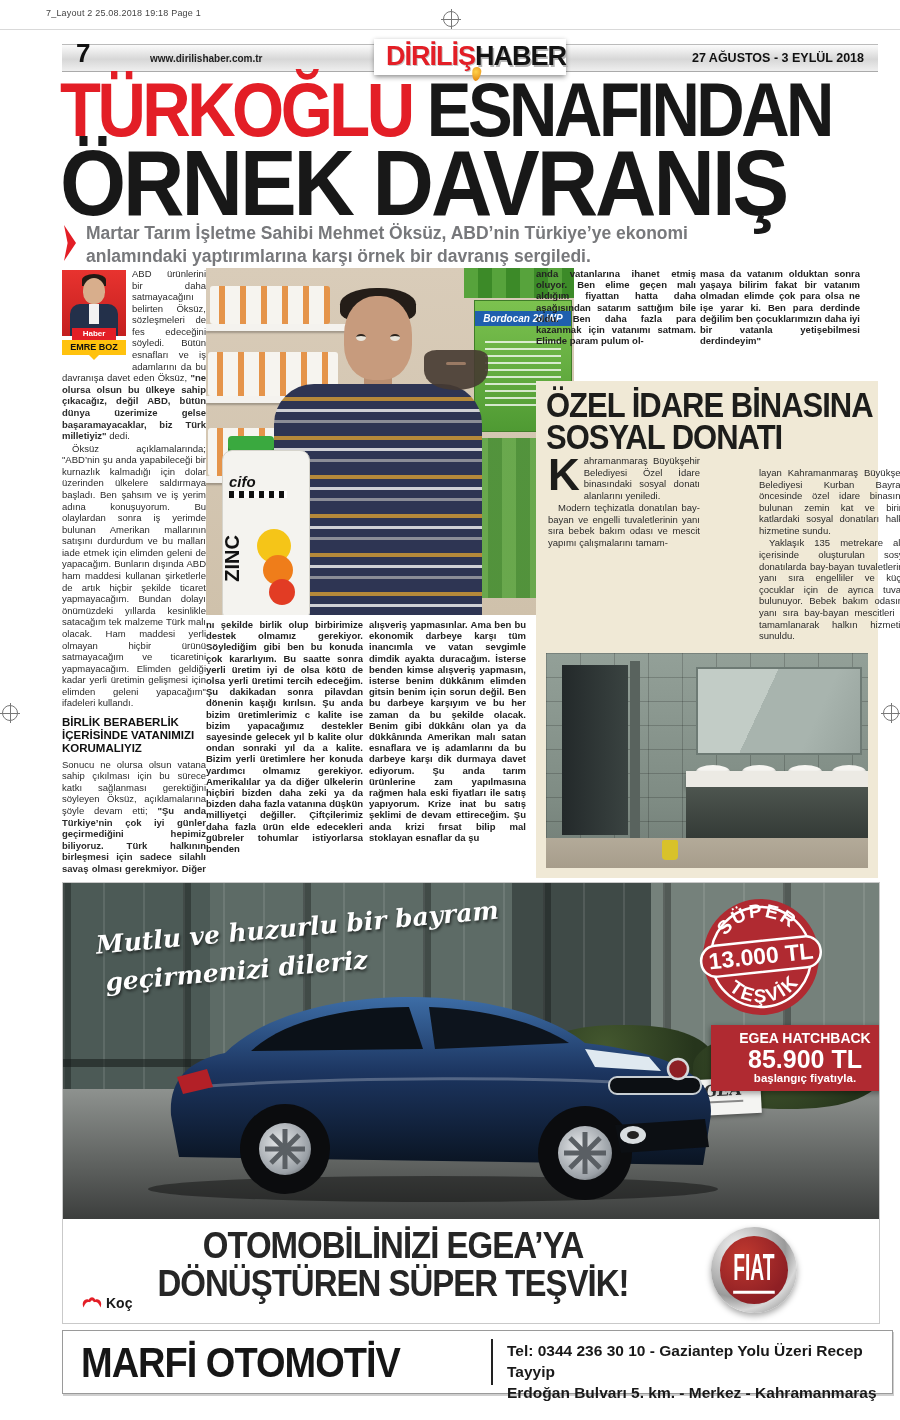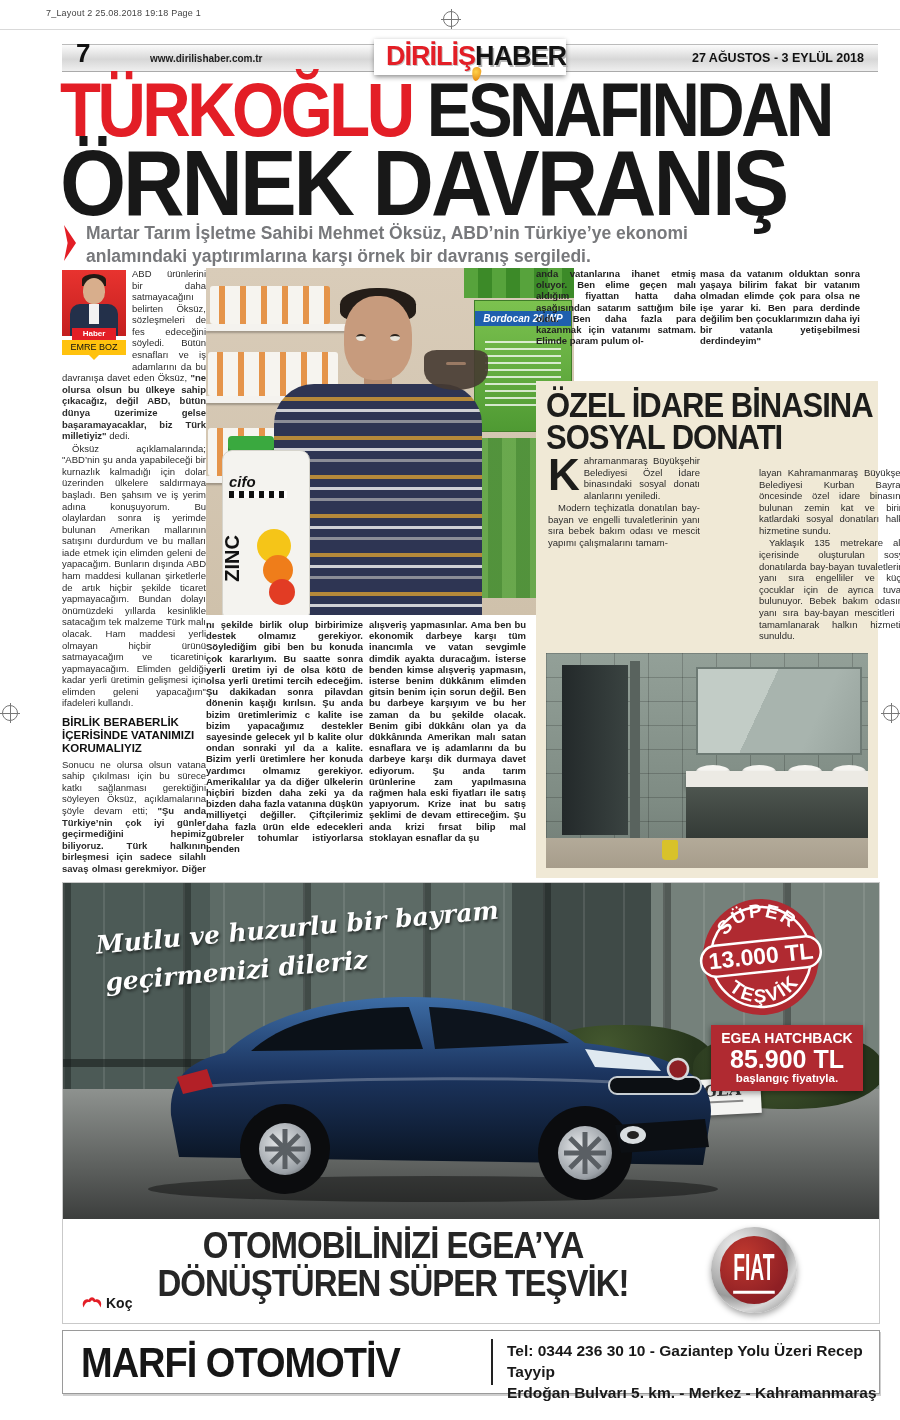--- a/index.html
+++ b/index.html
@@ -56,21 +56,21 @@
   
   #byline{float:left;width:64px;height:96px;margin:2px 6px 2px 0;position:relative;}
   #by-photo{position:absolute;left:0;top:0;width:64px;height:66px;background:linear-gradient(180deg,#e8332f,#c41f1f);overflow:hidden;}
   #by-head{position:absolute;left:21px;top:8px;width:22px;height:26px;background:#d8ae8c;border-radius:50% 50% 45% 45%;}
   #by-hair{position:absolute;left:20px;top:4px;width:24px;height:12px;background:#221a14;border-radius:50% 50% 0 0;}
   #by-suit{position:absolute;left:8px;top:34px;width:48px;height:32px;background:#23304a;border-radius:10px 10px 0 0;}
   #by-shirt{position:absolute;left:27px;top:34px;width:10px;height:20px;background:#f2f2f2;}
   #by-label{position:absolute;left:10px;top:58px;width:44px;background:#e31e26;color:#fff;font-size:8px;
             font-weight:bold;text-align:center;padding:1px 0;}
   #by-name{position:absolute;left:0;top:70px;width:64px;background:#ffc20e;color:#111;font-size:9px;
-           font-weight:400;text-align:center;padding:2px 0;}
+           font-weight:700;text-align:center;padding:2px 0;}
   #by-tail{position:absolute;left:26px;top:84px;border:6px solid transparent;border-top-color:#ffc20e;}
 
   
   #photo{position:absolute;left:206px;top:268px;width:324px;height:347px;overflow:hidden;
          background:linear-gradient(180deg,#d9ccb9,#cfc1ab);padding-left:44px;}
   .shelf{position:absolute;left:0;height:7px;background:#f4f2ee;box-shadow:0 2px 2px rgba(0,0,0,.25);}
   .bottles{position:absolute;background:repeating-linear-gradient(90deg,#f6f4ef 0 9px,#e5944a 9px 15px,#f6f4ef 15px 21px);
            border-radius:3px;}
   .packs{position:absolute;background:repeating-linear-gradient(90deg,#57a33c 0 14px,#3c8a28 14px 28px);}
   #bordocan{position:absolute;right:2px;top:32px;width:96px;height:130px;
@@ -132,21 +132,21 @@
        linear-gradient(90deg,#4c5a56 0 18%,#5d6b66 18% 55%,#3f4a47 55% 72%,#75817b 72% 100%);}
   #ad-floorline{position:absolute;left:0;top:176px;width:100%;height:8px;background:rgba(20,26,24,.55);}
   #ad-ground{position:absolute;left:0;top:206px;width:100%;height:130px;
      background:linear-gradient(180deg,#8e928f,#5d605e 60%,#3c3e3d);}
   #greeting{position:absolute;left:34px;top:26px;transform:rotate(-5deg);color:#fff;
             font-family:"DejaVu Serif",serif;font-style:italic;font-weight:bold;font-size:25px;
             text-shadow:1px 2px 3px rgba(0,0,0,.6);line-height:1.5;}
   #greeting .g2{margin-left:6px;}
   .bush{position:absolute;background:radial-gradient(circle at 40% 30%,#44582f,#26351c 75%);border-radius:45%;}
   #badge{position:absolute;left:636px;top:12px;width:124px;height:124px;transform:rotate(-6deg);}
-  #price-box{position:absolute;left:648px;top:142px;width:152px;height:66px;background:#b02a31;
+  #price-box{position:absolute;left:648px;top:142px;width:188px;height:66px;background:#b02a31;
              text-align:center;color:#fff;box-shadow:0 2px 6px rgba(0,0,0,.4);}
   #price-box .m{font-size:14px;font-weight:900;margin-top:5px;}
   #price-box .p{font-size:25px;font-weight:900;line-height:1.05;}
   #price-box .n{font-size:11.5px;font-weight:bold;}
   #egea-sign{position:absolute;left:610px;top:196px;width:88px;height:36px;background:#f4f4f2;
              transform:rotate(-3deg);box-shadow:0 2px 4px rgba(0,0,0,.4);text-align:center;}
   #egea-sign .s1{font-family:"DejaVu Serif",serif;font-style:italic;font-weight:bold;font-size:16px;color:#333;margin-top:2px;}
   #egea-sign .s2{width:60%;height:2px;background:#888;margin:1px auto 0 auto;}
   #car{position:absolute;left:70px;top:54px;width:600px;height:270px;}
 
@@ -160,21 +160,21 @@
   #fiat-inner{position:absolute;left:9px;top:9px;width:68px;height:68px;border-radius:50%;
      background:radial-gradient(circle at 35% 30%,#c0392f,#8e1f24 70%);display:flex;align-items:center;justify-content:center;}
   #fiat-inner span{color:#fff;font-weight:900;font-size:24px;letter-spacing:0px;transform:scaleY(1.5) scaleX(.8);
      border-bottom:2px solid #fff;padding-bottom:1px;}
   #koc{position:absolute;left:18px;top:76px;display:flex;align-items:center;gap:3px;}
   #koc svg{display:block;}
   #koc .kt{font-size:14px;font-weight:900;color:#1a1a1a;}
 
   
   #dealer-bar{position:absolute;left:62px;top:1330px;width:816px;height:62px;background:#fff;
-              border:1px solid #9a9a9a;box-shadow:1px 2px 0 #cfcfcf;}
+              border:1px solid #9a9a9a;box-shadow:1px 2px 0 #cfcfcf;padding-left:13px;}
   #dealer-name{position:absolute;left:18px;top:9px;font-size:38px;font-weight:900;letter-spacing:-1px;
                color:#161616;transform:scaleY(1.1);transform-origin:left top;white-space:nowrap;}
   #dealer-div{position:absolute;left:428px;top:8px;width:2px;height:46px;background:#222;}
   #dealer-contact{position:absolute;left:444px;top:10px;font-size:15.5px;font-weight:bold;color:#191919;line-height:1.35;}
 </style>
 </head>
 <body>
 
 <div id="page">
 

